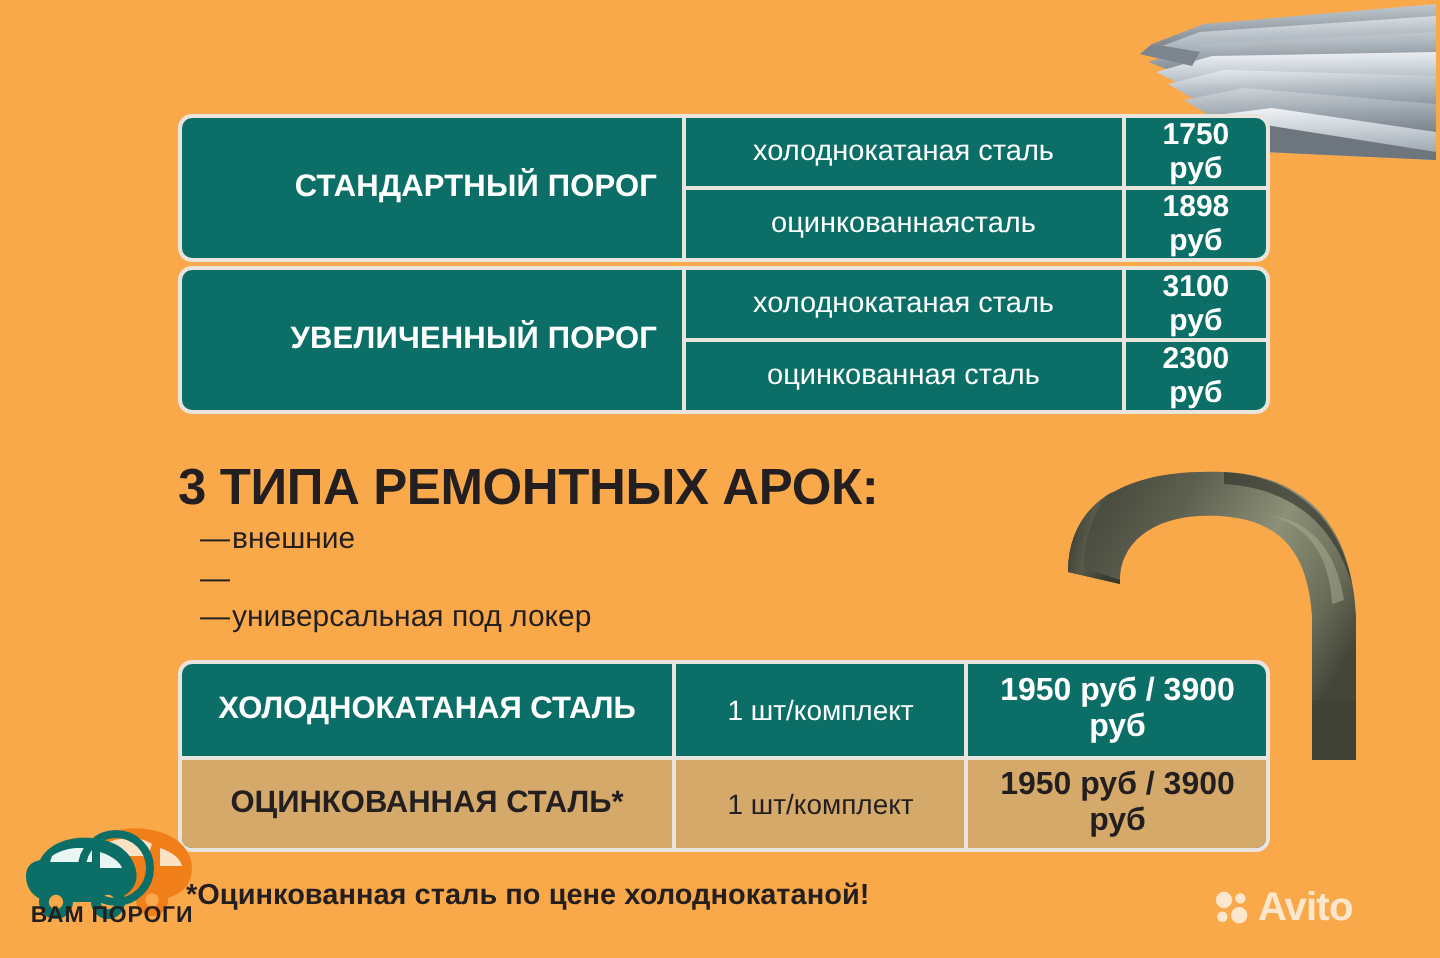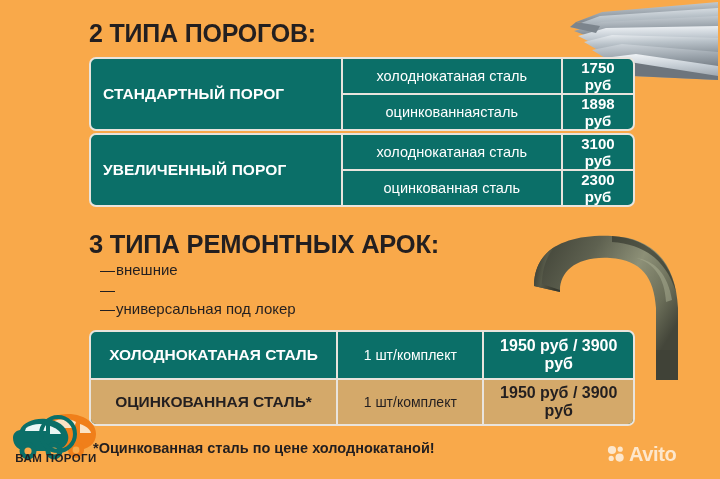--- a/index.html
+++ b/index.html
@@ -99,21 +99,21 @@
     width: 546px;
     height: 70px;
   }
   .t1-c0 { width: 239px; }
   .t1-c1 { width: 211px; }
   .t1-c2 { width: 69px; }
 
   .cell-group-label {
     font-size: 15.5px;
     font-weight: bold;
-    text-align: left;
+    text-align: right;
     letter-spacing: 0.1px;
   }
   .cell-material {
     font-size: 14.5px;
     text-align: center;
     border-left: 2px solid #e9e4dd !important;
   }
   .cell-price {
     font-size: 15px;
     font-weight: bold;
@@ -253,21 +253,20 @@
     <polygon points="30,27 60,16 178,8 178,20 56,33" fill="url(#gMetalA)"></polygon>
     <polygon points="34,31 62,22 178,16 178,30 58,40" fill="url(#gMetalB)"></polygon>
     <polygon points="38,36 66,28 178,26 178,42 62,48" fill="url(#gMetalC)"></polygon>
     <polygon points="44,42 72,35 178,38 178,56 68,56" fill="url(#gMetalA)"></polygon>
     <polygon points="52,50 82,44 178,52 178,72 78,66" fill="url(#gMetalB)"></polygon>
     <polygon points="64,58 96,54 178,66 178,80 92,76" fill="url(#gMetalC)"></polygon>
     <polygon points="30,27 36,22 60,26 56,33" fill="#7c858d"></polygon>
     <polygon points="64,58 92,76 178,80 178,76" fill="#6d757d"></polygon>
   </svg>
 
-  <div class="heading" id="heading-sills">2 ТИПА ПОРОГОВ:</div>
 
   <table class="price-table" id="table-sills">
     <tbody>
       <tr>
         <td class="t1-c0 cell-group-label" rowspan="2">СТАНДАРТНЫЙ ПОРОГ</td>
         <td class="t1-c1 cell-material">холоднокатаная сталь</td>
         <td class="t1-c2 cell-price">1750 руб</td>
       </tr>
       <tr class="row-divider">
         <td class="t1-c1 cell-material">оцинкованнаясталь</td>

